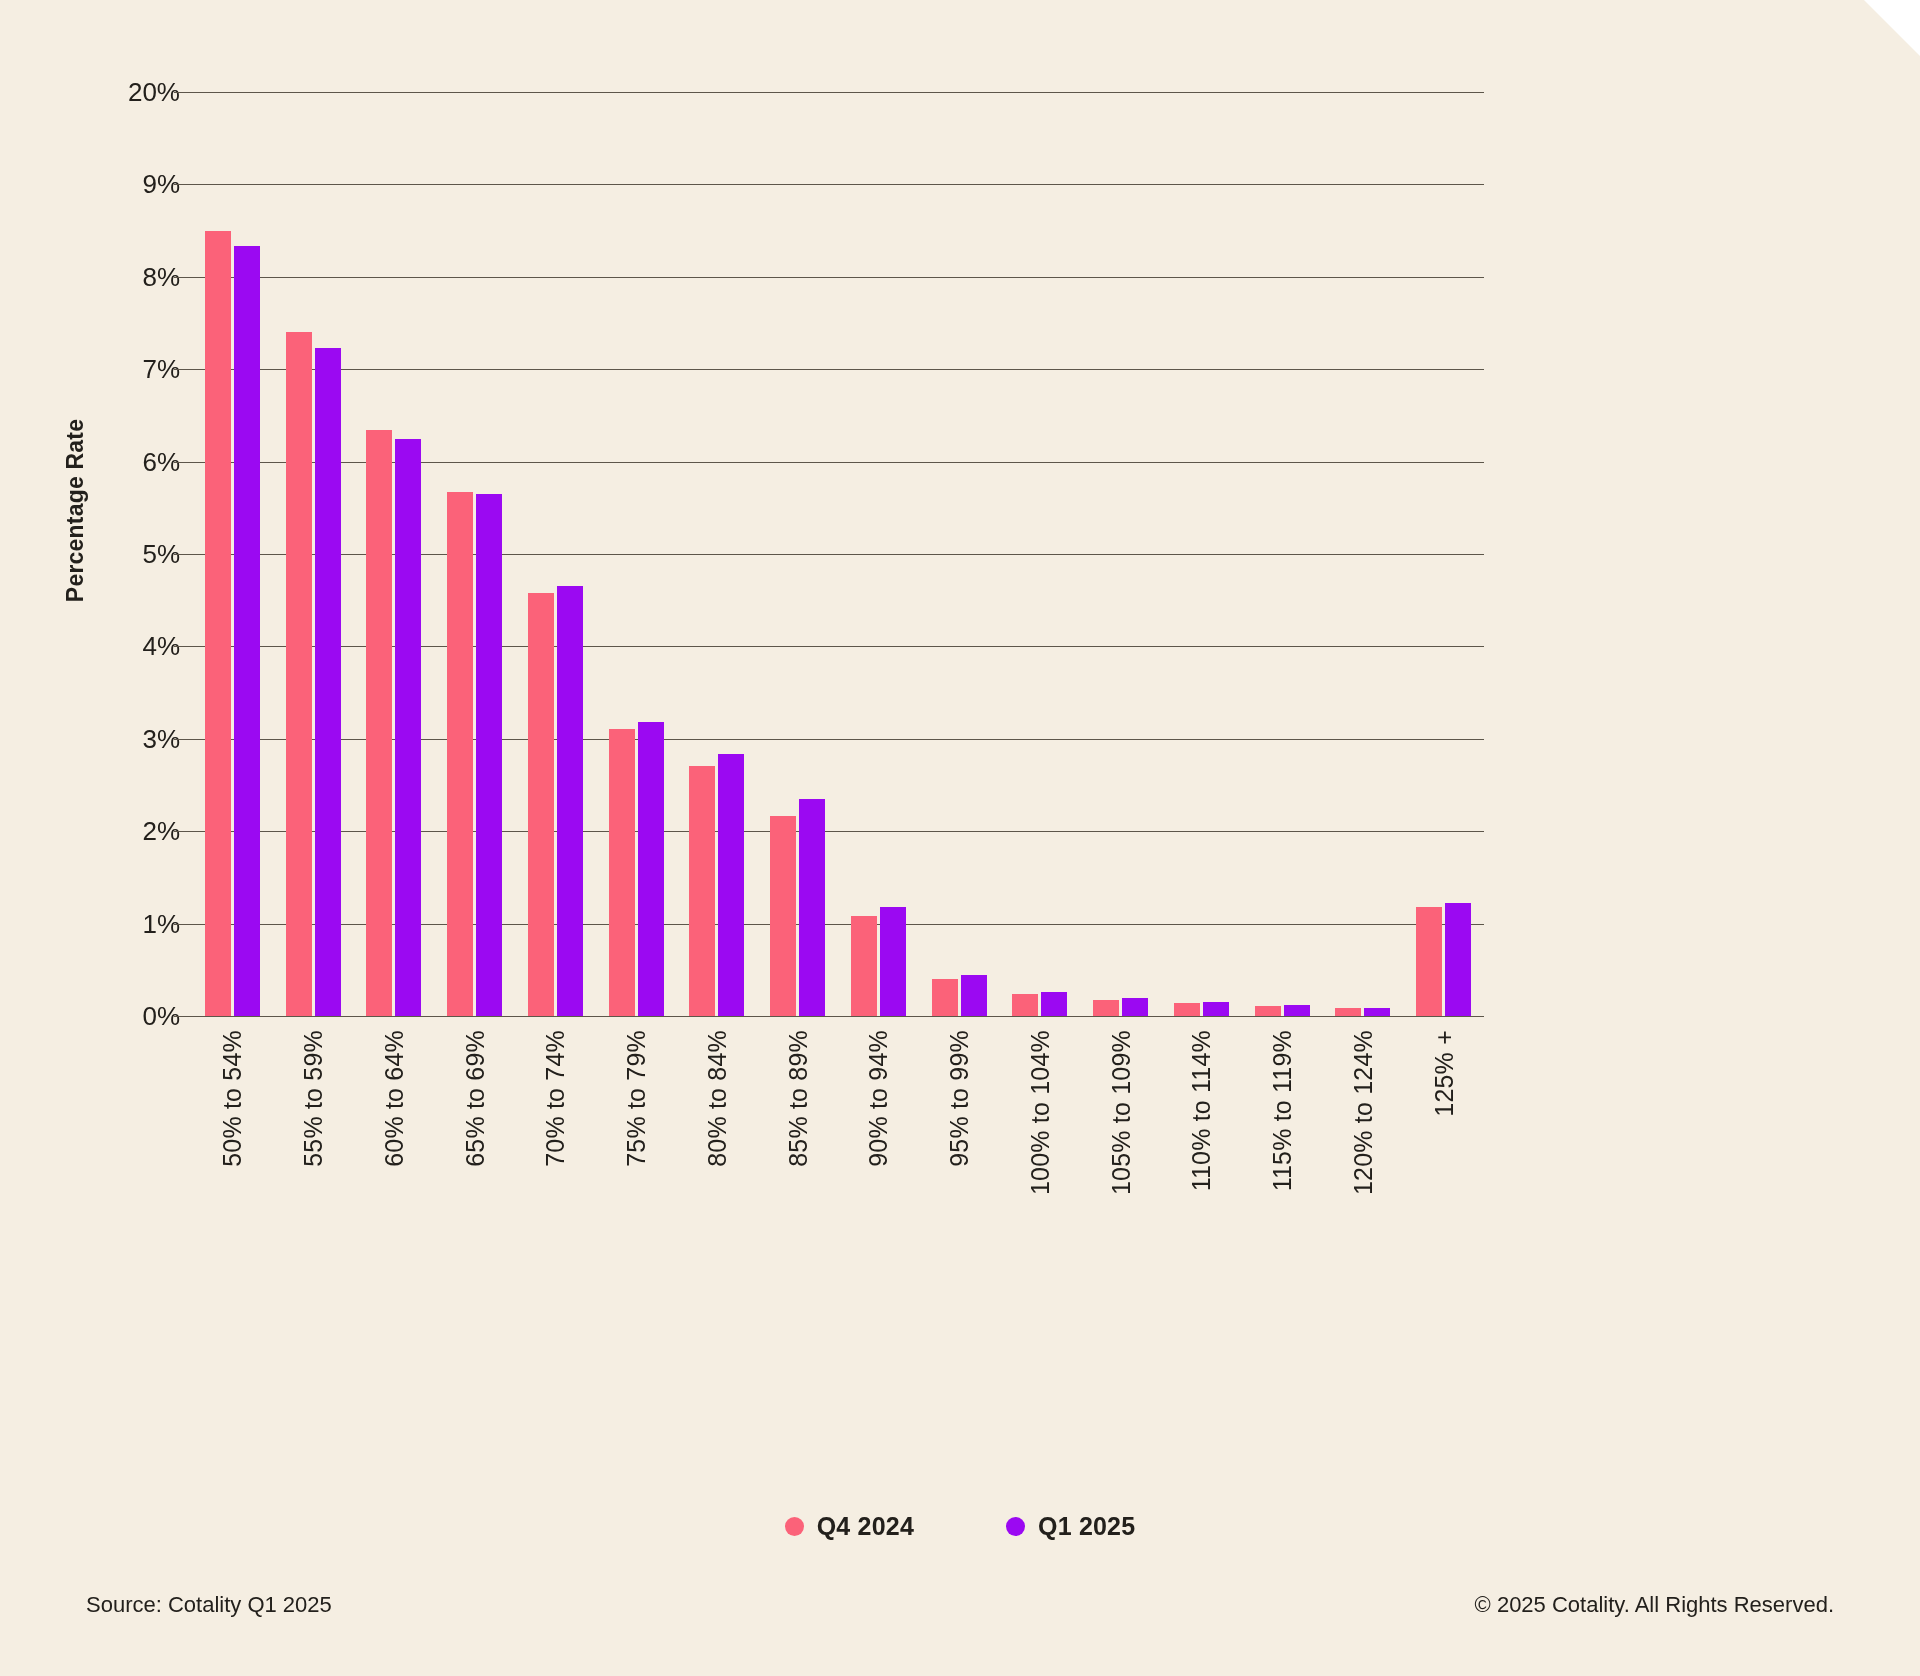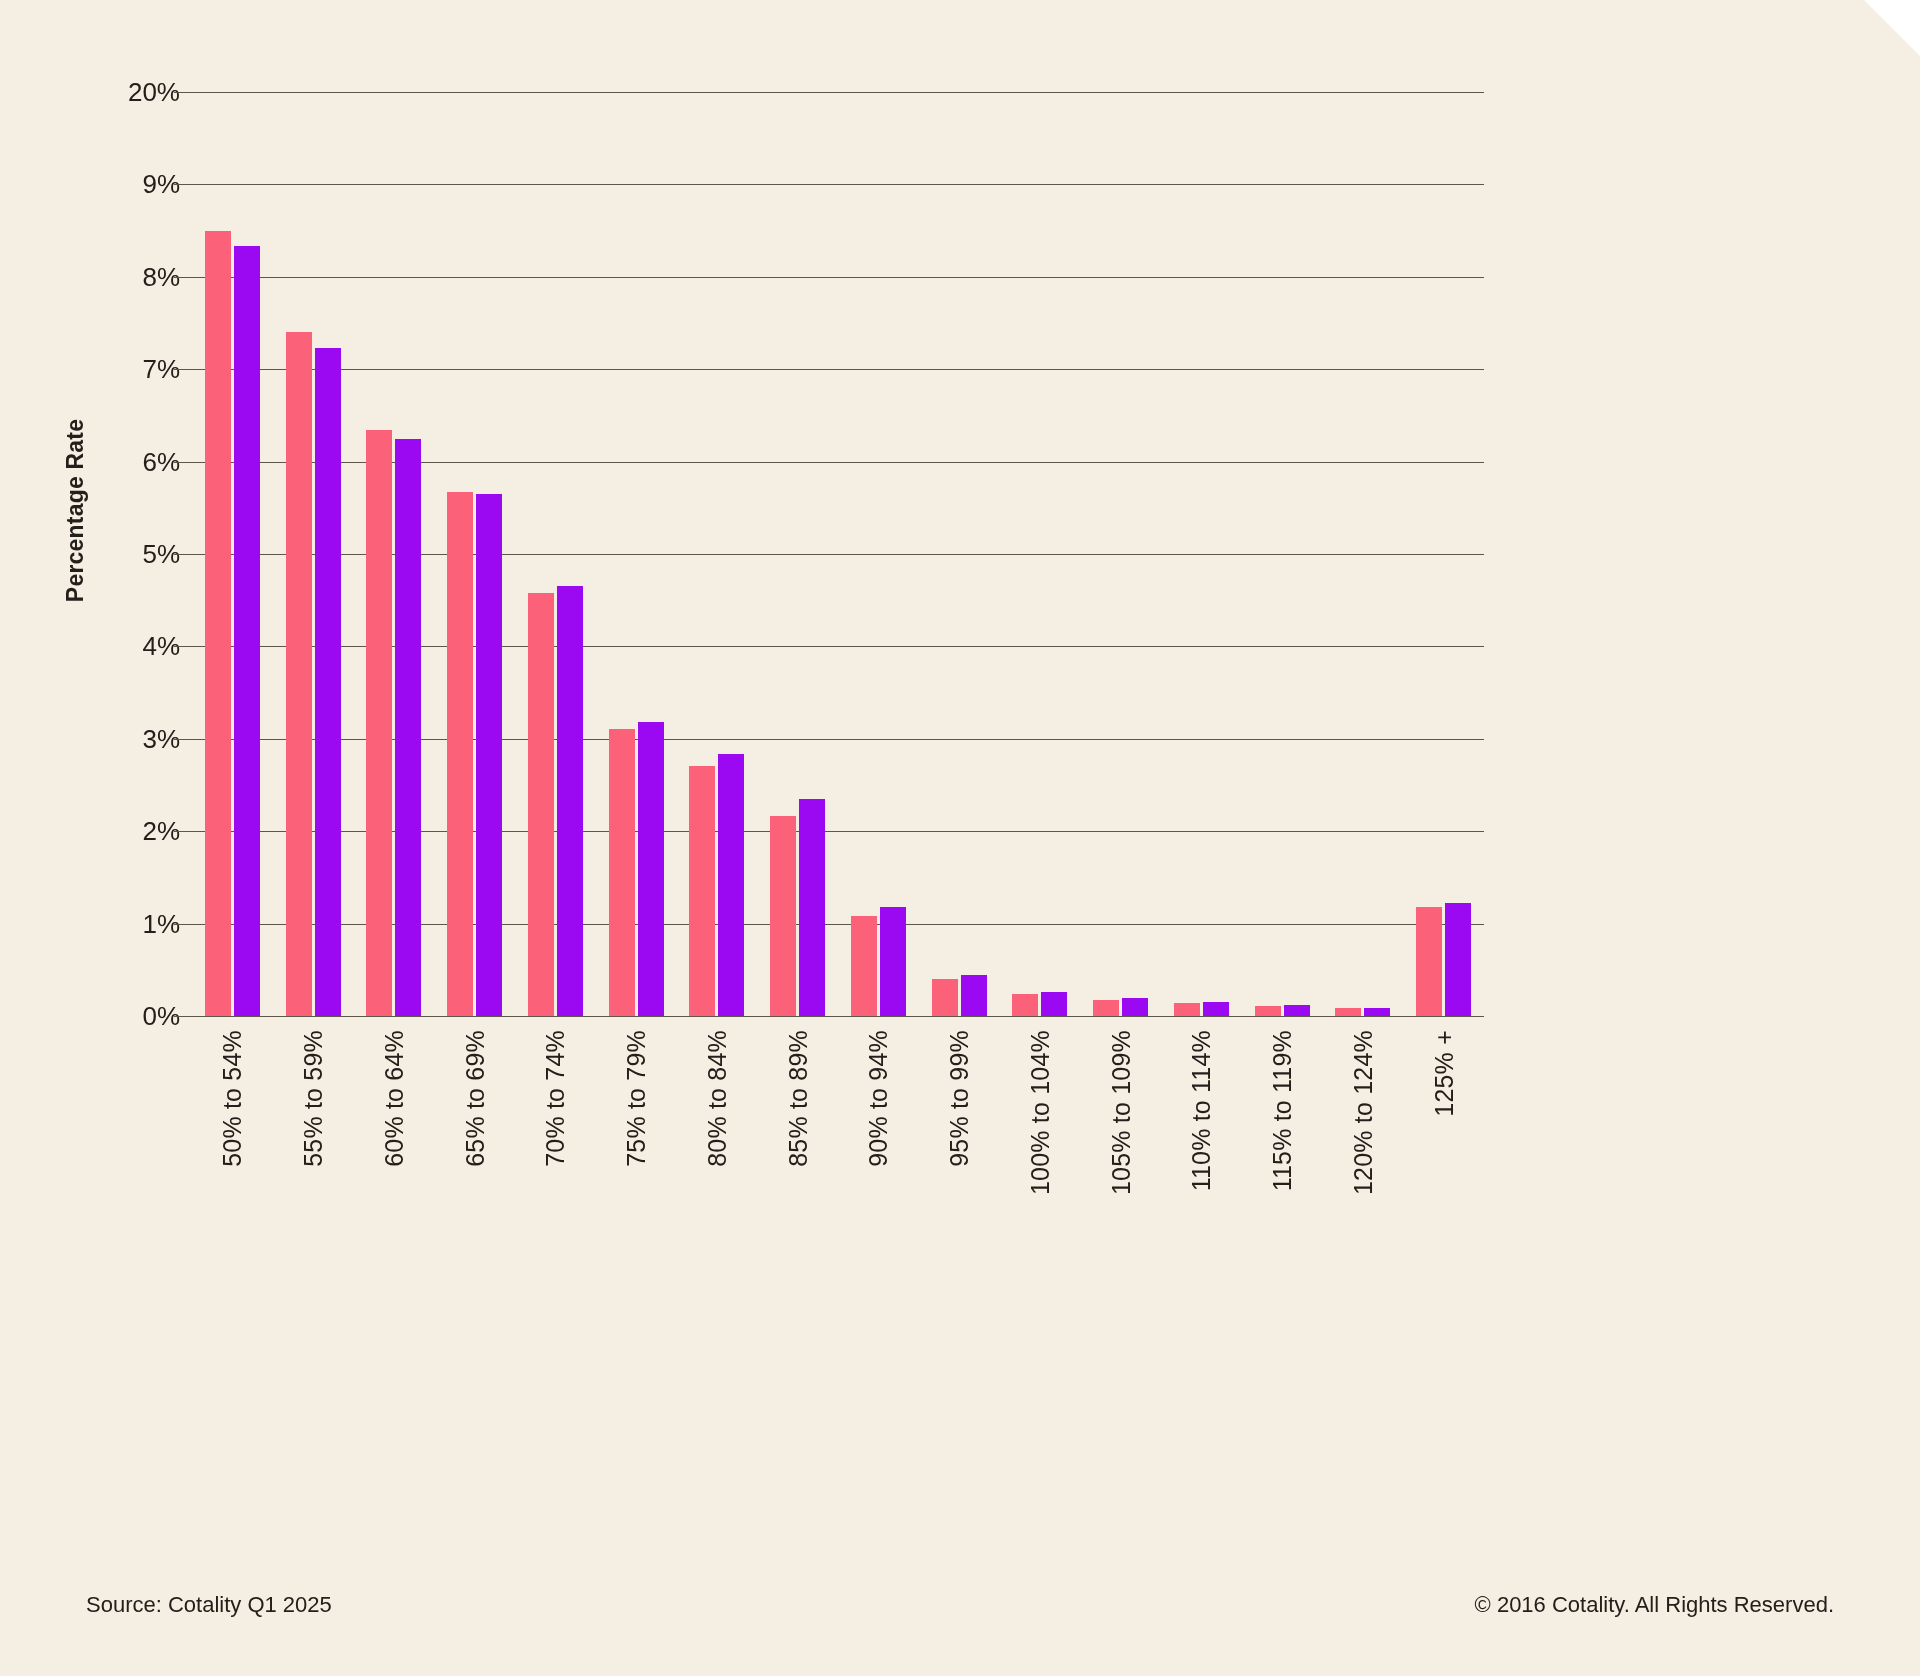--- a/index.html
+++ b/index.html
@@ -346,19 +346,29 @@
         <span>115% to 119%</span>
       </div>
       <div class="x-label-cell">
         <span>120% to 124%</span>
       </div>
       <div class="x-label-cell">
         <span>125% +</span>
       </div>
     </div>
 
+  <div id="legend">
+      <div class="legend-item">
+        <span class="legend-dot" style="background: rgb(251, 98, 121);"></span>
+        <span class="legend-label">Q4 2024</span>
+      </div>
+      <div class="legend-item">
+        <span class="legend-dot" style="background: rgb(155, 9, 242);"></span>
+        <span class="legend-label">Q1 2025</span>
+      </div>
+    </div>
 
   <div id="footer">
     <div>Source: Cotality Q1 2025</div>
-    <div>© 2016 Cotality. All Rights Reserved.</div>
+    <div>© 2025 Cotality. All Rights Reserved.</div>
   </div>
 
 </div>
 
 </body></html>

